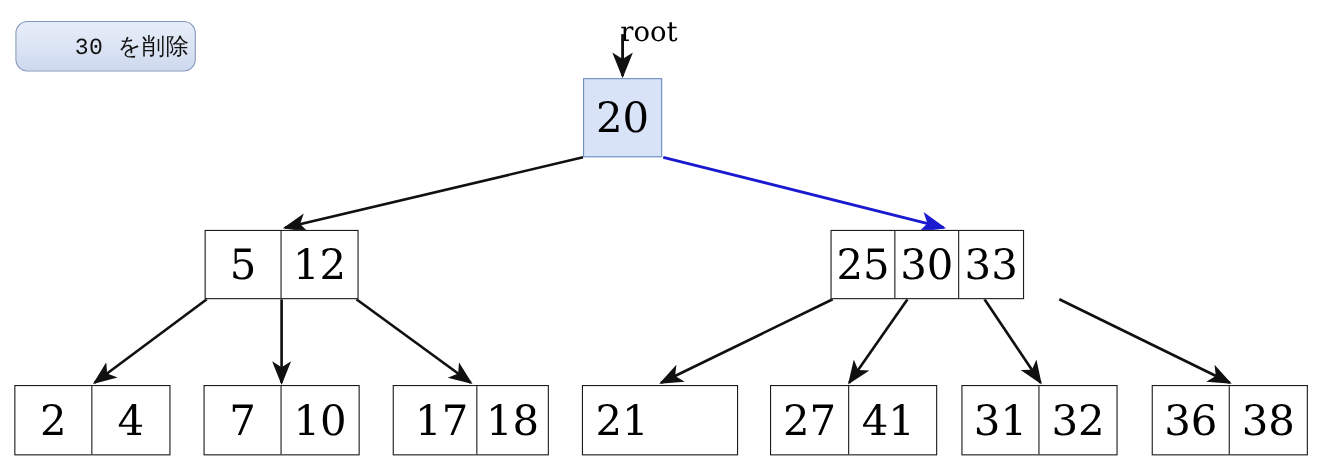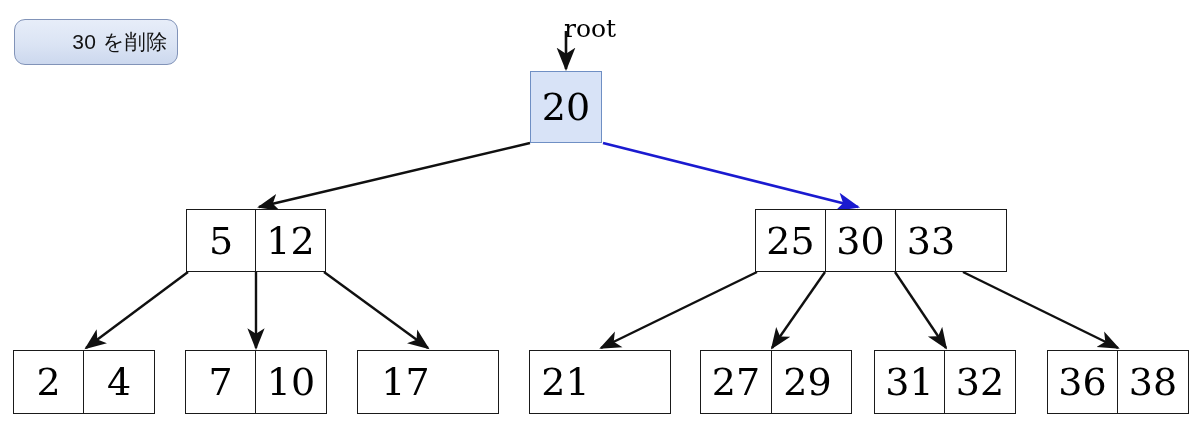--- a/index.html
+++ b/index.html
@@ -34,21 +34,21 @@
     top: 19px;
     width: 164px;
     height: 46px;
     box-sizing: border-box;
     border: 1.6px solid #8193b8;
     border-radius: 11px;
     background: linear-gradient(180deg, #e7edf9 0%, #dbe4f4 55%, #ccd8ee 100%);
     display: flex;
     align-items: center;
     justify-content: center;
-    font-family: Liberation Sans, sans-serif;
+    font-family: Liberation Mono, monospace;
     font-size: 21px;
     color: #111111;
     letter-spacing: 0.5px;
     padding-left: 48px;
   }
 
   
   .root-caption {
     position: absolute;
     left: 532px;
@@ -124,42 +124,43 @@
   </svg>
 
   <div id="nodes-layer">
       <div class="node root-node" style="left: 530px; top: 71px; width: 72px; height: 72px;">
         <div class="cell" style="width: 72px;">20</div>
       </div>
       <div class="node" style="left: 186px; top: 209px; width: 140px; height: 63px;">
         <div class="cell" style="width: 70px;">5</div>
         <div class="cell" style="width: 70px;">12</div>
       </div>
-      <div class="node" style="left: 755px; top: 209px; width: 252px; height: 63px;">
+      <div class="node" style="left: 755px; top: 209px; width: 176px; height: 63px;">
         <div class="cell" style="width: 70px;">25</div>
         <div class="cell" style="width: 70px;">30</div>
         <div class="cell" style="width: 70px;">33</div>
       </div>
       <div class="node" style="left: 13px; top: 350px; width: 142px; height: 64px;">
         <div class="cell" style="width: 71px;">2</div>
         <div class="cell" style="width: 71px;">4</div>
       </div>
       <div class="node" style="left: 185px; top: 350px; width: 142px; height: 64px;">
         <div class="cell" style="width: 71px;">7</div>
         <div class="cell" style="width: 71px;">10</div>
       </div>
       <div class="node" style="left: 357px; top: 350px; width: 142px; height: 64px; padding-left: 12px;">
         <div class="cell" style="width: 71px;">17</div>
+        <div class="cell" style="width: 71px;">18</div>
       </div>
       <div class="node" style="left: 529px; top: 350px; width: 142px; height: 64px;">
         <div class="cell" style="width: 71px;">21</div>
       </div>
       <div class="node" style="left: 700px; top: 350px; width: 152px; height: 64px;">
         <div class="cell" style="width: 71px;">27</div>
-        <div class="cell" style="width: 71px;">29</div>
+        <div class="cell" style="width: 71px;">41</div>
       </div>
       <div class="node" style="left: 874px; top: 350px; width: 142px; height: 64px;">
         <div class="cell" style="width: 71px;">31</div>
         <div class="cell" style="width: 71px;">32</div>
       </div>
       <div class="node" style="left: 1047px; top: 350px; width: 142px; height: 64px;">
         <div class="cell" style="width: 71px;">36</div>
         <div class="cell" style="width: 71px;">38</div>
       </div>
     </div>

